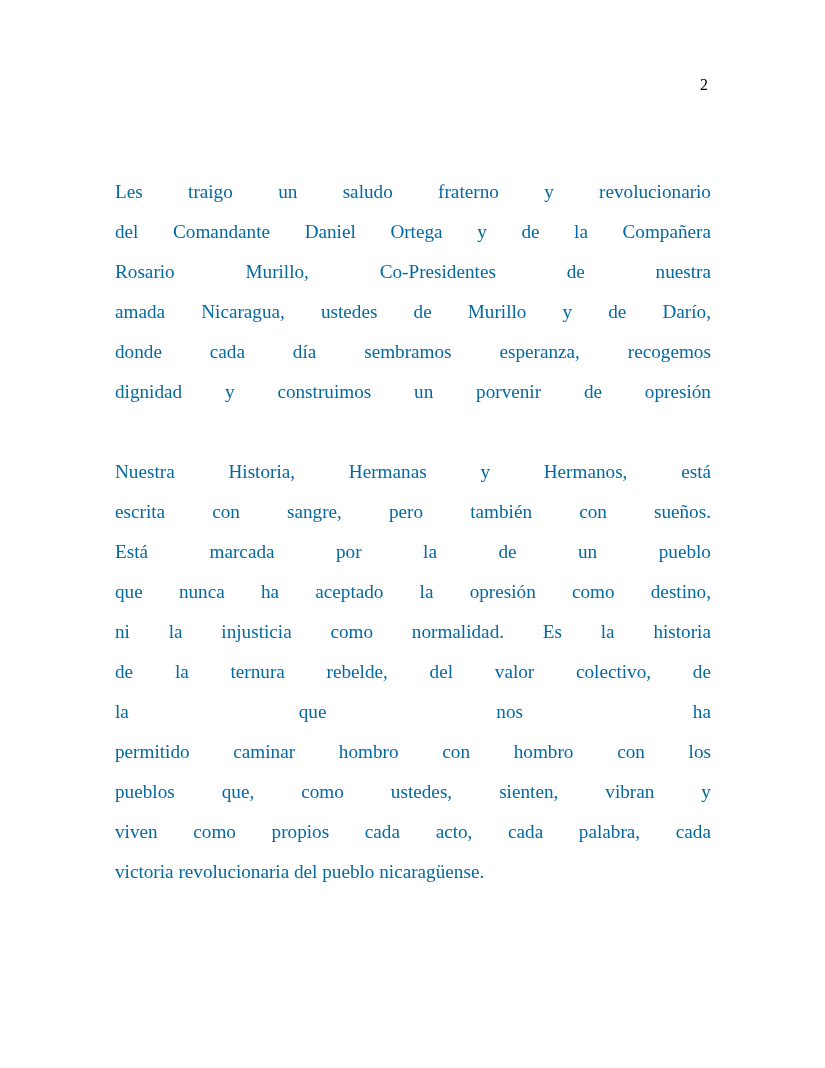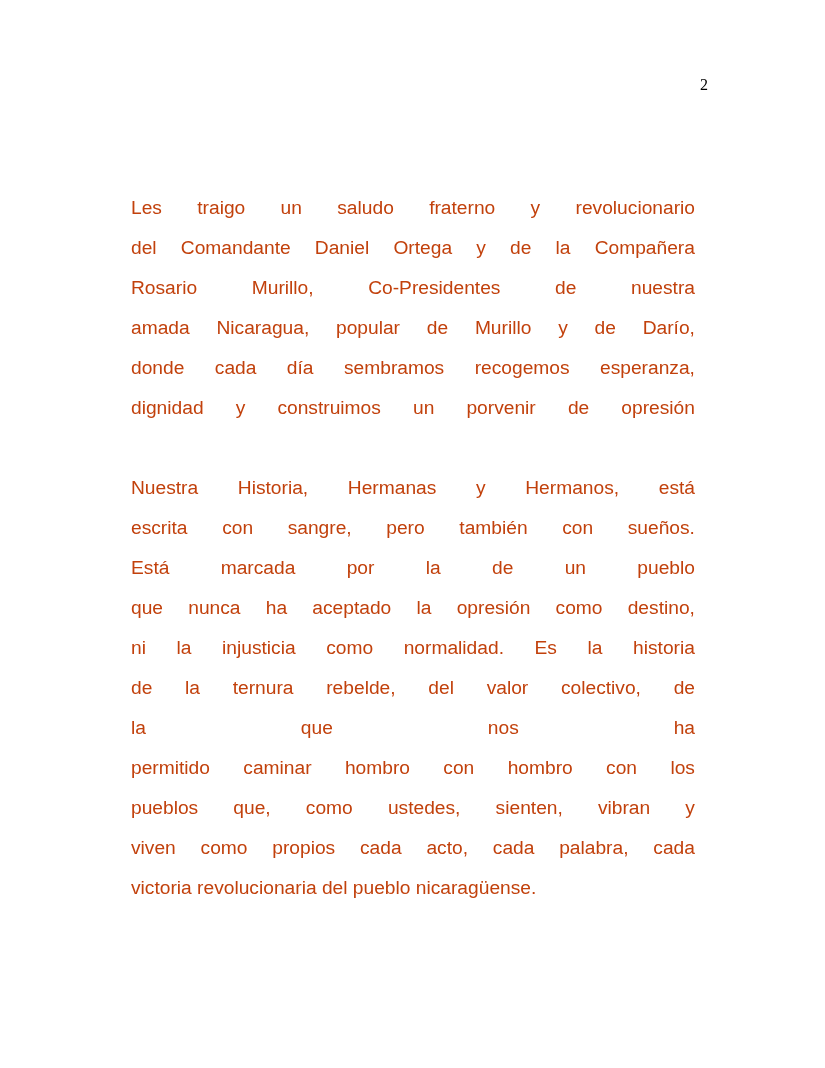--- a/index.html
+++ b/index.html
@@ -25,29 +25,29 @@
     line-height: 18px;
     color: #000000;
   }
   .body-block {
     position: absolute;
     left: 114px;
     top: 171px;
     width: 598px;
   }
   .para {
-    font-family: Liberation Sans, sans-serif;
+    font-family: Liberation Serif, serif;
     font-size: 19.2px;
     line-height: 40px;
-    color: #c2410c;
+    color: #0369a1;
     text-align: justify;
     text-align-last: left;
     letter-spacing: 0px;
     word-spacing: 0px;
-    margin: 17px;
+    margin: 1px;
     white-space: normal;
     hyphens: none;
   }
   .para + .para {
     margin-top: 40px;
   }
   .para .line {
     display: block;
     white-space: pre;
   }
@@ -67,22 +67,22 @@
 <div class="page">
 
   <div class="page-number">2</div>
 
   <div class="body-block">
 
     <p class="para">
       <span class="line j"><span>Les</span><span>traigo</span><span>un</span><span>saludo</span><span>fraterno</span><span>y</span><span>revolucionario</span></span>
       <span class="line j"><span>del</span><span>Comandante</span><span>Daniel</span><span>Ortega</span><span>y</span><span>de</span><span>la</span><span>Compañera</span></span>
       <span class="line j"><span>Rosario</span><span>Murillo,</span><span>Co-Presidentes</span><span>de</span><span>nuestra</span></span>
-      <span class="line j"><span>amada</span><span>Nicaragua,</span><span>popular</span><span>de</span><span>Murillo</span><span>y</span><span>de</span><span>Darío,</span></span>
-      <span class="line j"><span>donde</span><span>cada</span><span>día</span><span>sembramos</span><span>recogemos</span><span>esperanza,</span></span>
+      <span class="line j"><span>amada</span><span>Nicaragua,</span><span>ustedes</span><span>de</span><span>Murillo</span><span>y</span><span>de</span><span>Darío,</span></span>
+      <span class="line j"><span>donde</span><span>cada</span><span>día</span><span>sembramos</span><span>esperanza,</span><span>recogemos</span></span>
       <span class="line j"><span>dignidad</span><span>y</span><span>construimos</span><span>un</span><span>porvenir</span><span>de</span><span>opresión</span></span>
     </p>
 
     <p class="para">
       <span class="line j"><span>Nuestra</span><span>Historia,</span><span>Hermanas</span><span>y</span><span>Hermanos,</span><span>está</span></span>
       <span class="line j"><span>escrita</span><span>con</span><span>sangre,</span><span>pero</span><span>también</span><span>con</span><span>sueños.</span></span>
       <span class="line j"><span>Está</span><span>marcada</span><span>por</span><span>la</span><span>de</span><span>un</span><span>pueblo</span></span>
       <span class="line j"><span>que</span><span>nunca</span><span>ha</span><span>aceptado</span><span>la</span><span>opresión</span><span>como</span><span>destino,</span></span>
       <span class="line j"><span>ni</span><span>la</span><span>injusticia</span><span>como</span><span>normalidad.</span><span>Es</span><span>la</span><span>historia</span></span>
       <span class="line j"><span>de</span><span>la</span><span>ternura</span><span>rebelde,</span><span>del</span><span>valor</span><span>colectivo,</span><span>de</span></span>

